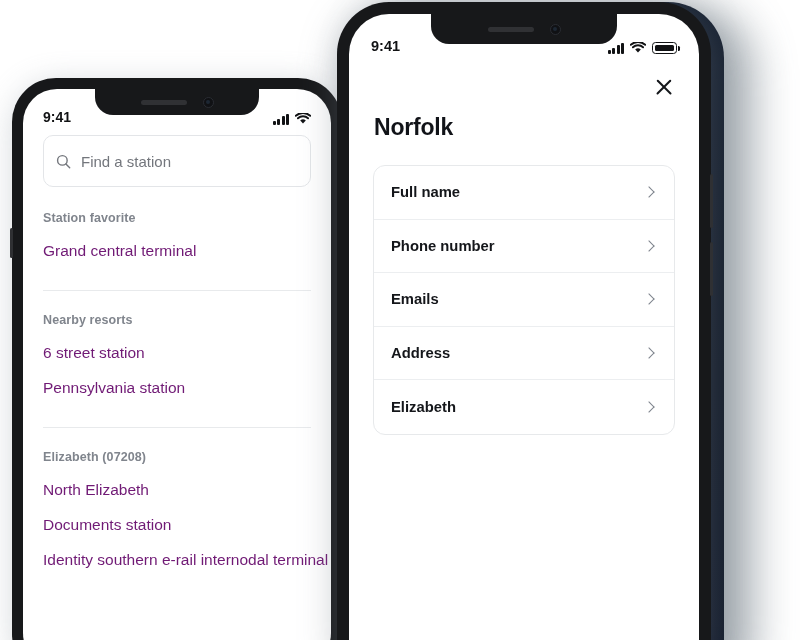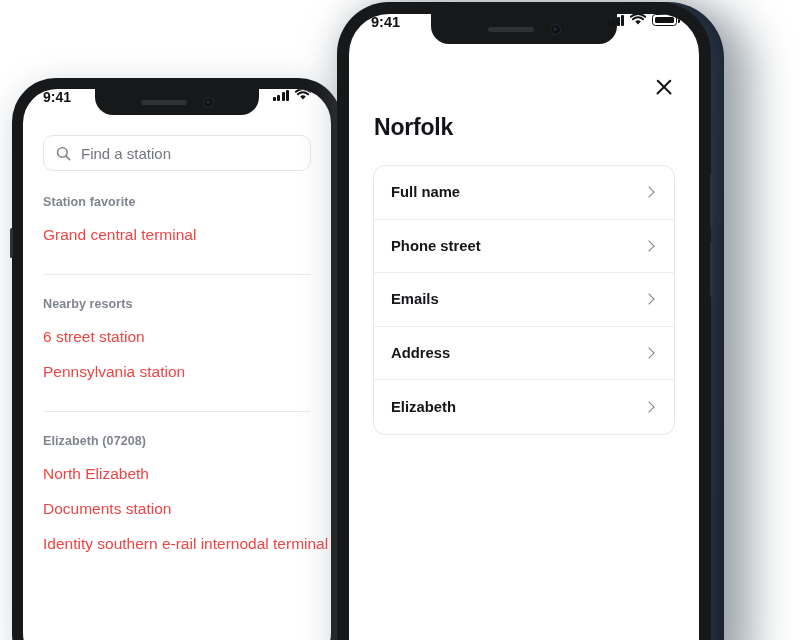--- a/index.html
+++ b/index.html
@@ -96,21 +96,21 @@
   .phone.right .notch { width: 186px; height: 30px; }
   .speaker { width: 46px; height: 5px; border-radius: 3px; background: #303134; }
   .camera  { width: 11px; height: 11px; border-radius: 50%;
              background: #101114; border: 1.5px solid #2b2d33; }
   .camera i { display:block; width:4px; height:4px; border-radius:50%;
               background:#1d2733; margin:2px auto 0; }
 
   
   .statusbar {
     position: relative;
-    display: flex; align-items: flex-start; justify-content: space-between;
+    display: flex; align-items: flex-end; justify-content: space-between;
     padding: 0 22px;
     font-weight: bold;
     color: #111214;
     z-index: 5;
   }
   .phone.left  .statusbar { height: 36px; font-size: 14px; padding: 0 20px; }
   .phone.right .statusbar { height: 40px; font-size: 14.5px; }
   .status-right { display: flex; align-items: center; gap: 6px; }
 
   .sig { display: flex; align-items: flex-end; gap: 1.5px; height: 11px; }
@@ -127,35 +127,35 @@
   .batt span { display:block; height:100%; width:100%; background:#111214; border-radius:1.5px; }
   .batt::after {
     content:''; position:absolute; right:-3.5px; top:3.4px;
     width:2px; height:4.5px; background:#111214; border-radius:0 1.5px 1.5px 0;
   }
 
   
   .search-wrap { padding: 10px 20px 0; }
   .search-box {
     display: flex; align-items: center; gap: 10px;
-    height: 36px;
+    height: 52px;
     border: 1px solid #e3e5e8;
     border-radius: 10px;
     padding: 0 12px;
     background: #fff;
   }
   .search-placeholder { font-size: 15px; color: #73767c; }
 
   
   .stations { padding: 0 20px; margin-top: 24px; }
   .sec-title {
     font-size: 12.5px; font-weight: bold; color: #80858d;
     letter-spacing: .1px;
   }
-  .station-row { font-size: 15.5px; color: #ef4444; }
+  .station-row { font-size: 15.5px; color: #701a75; }
   .sec-divider { height: 1px; background: #e8eaec; }
   .sec { }
   .sec .sec-title { margin-top: 22px; }
   .sec .station-row { margin-top: 17px; }
   .sec-divider { margin-top: 30px; }
 
   
   .close-row { display: flex; justify-content: flex-end; padding: 22px 24px 0; }
   .close-btn {
     width: 22px; height: 22px; position: relative; cursor: pointer;
@@ -321,21 +321,21 @@
       </div>
 
       <div class="page-title">Norfolk</div>
 
       <div class="card">
         <div class="card-row">
           <span class="card-row-label">Full name</span>
           <span class="chev"></span>
         </div>
         <div class="card-row">
-          <span class="card-row-label">Phone street</span>
+          <span class="card-row-label">Phone number</span>
           <span class="chev"></span>
         </div>
         <div class="card-row">
           <span class="card-row-label">Emails</span>
           <span class="chev"></span>
         </div>
         <div class="card-row">
           <span class="card-row-label">Address</span>
           <span class="chev"></span>
         </div>

